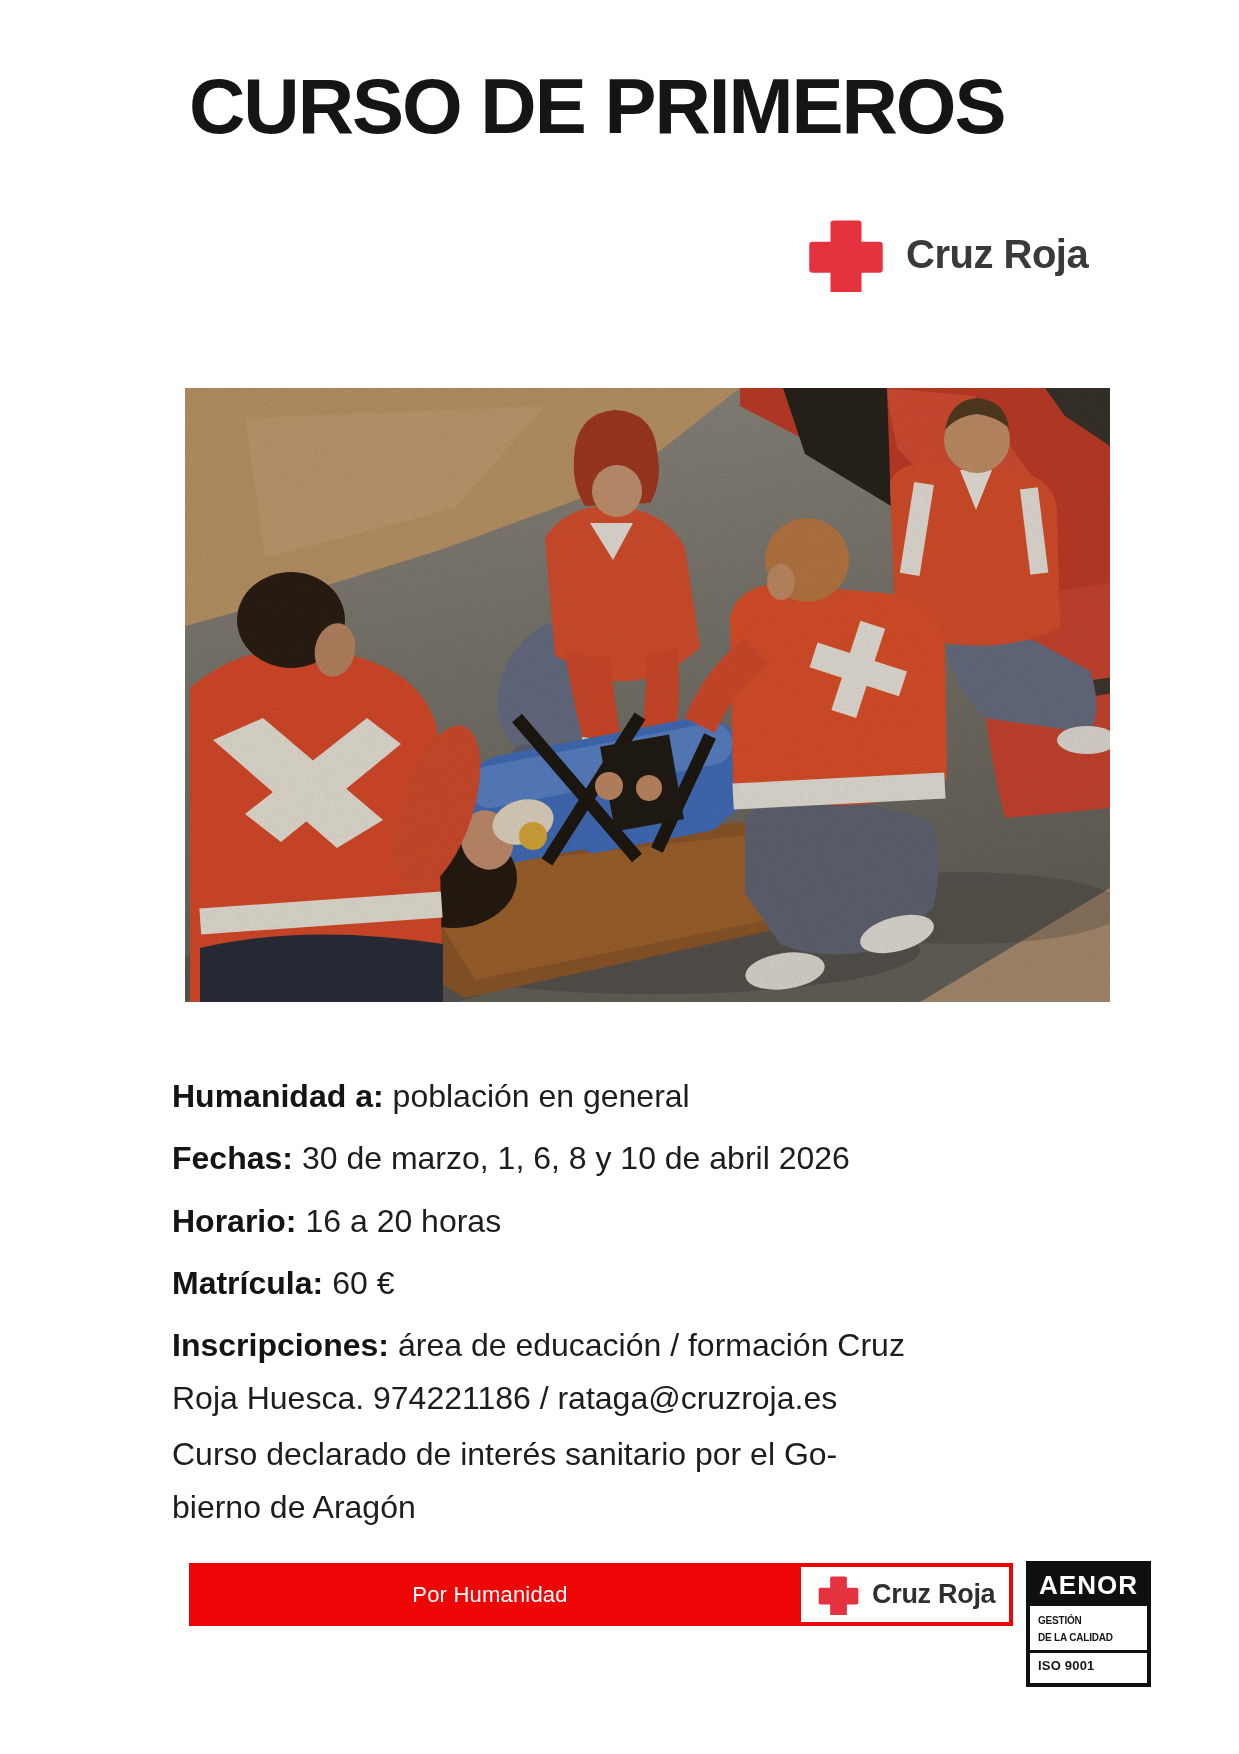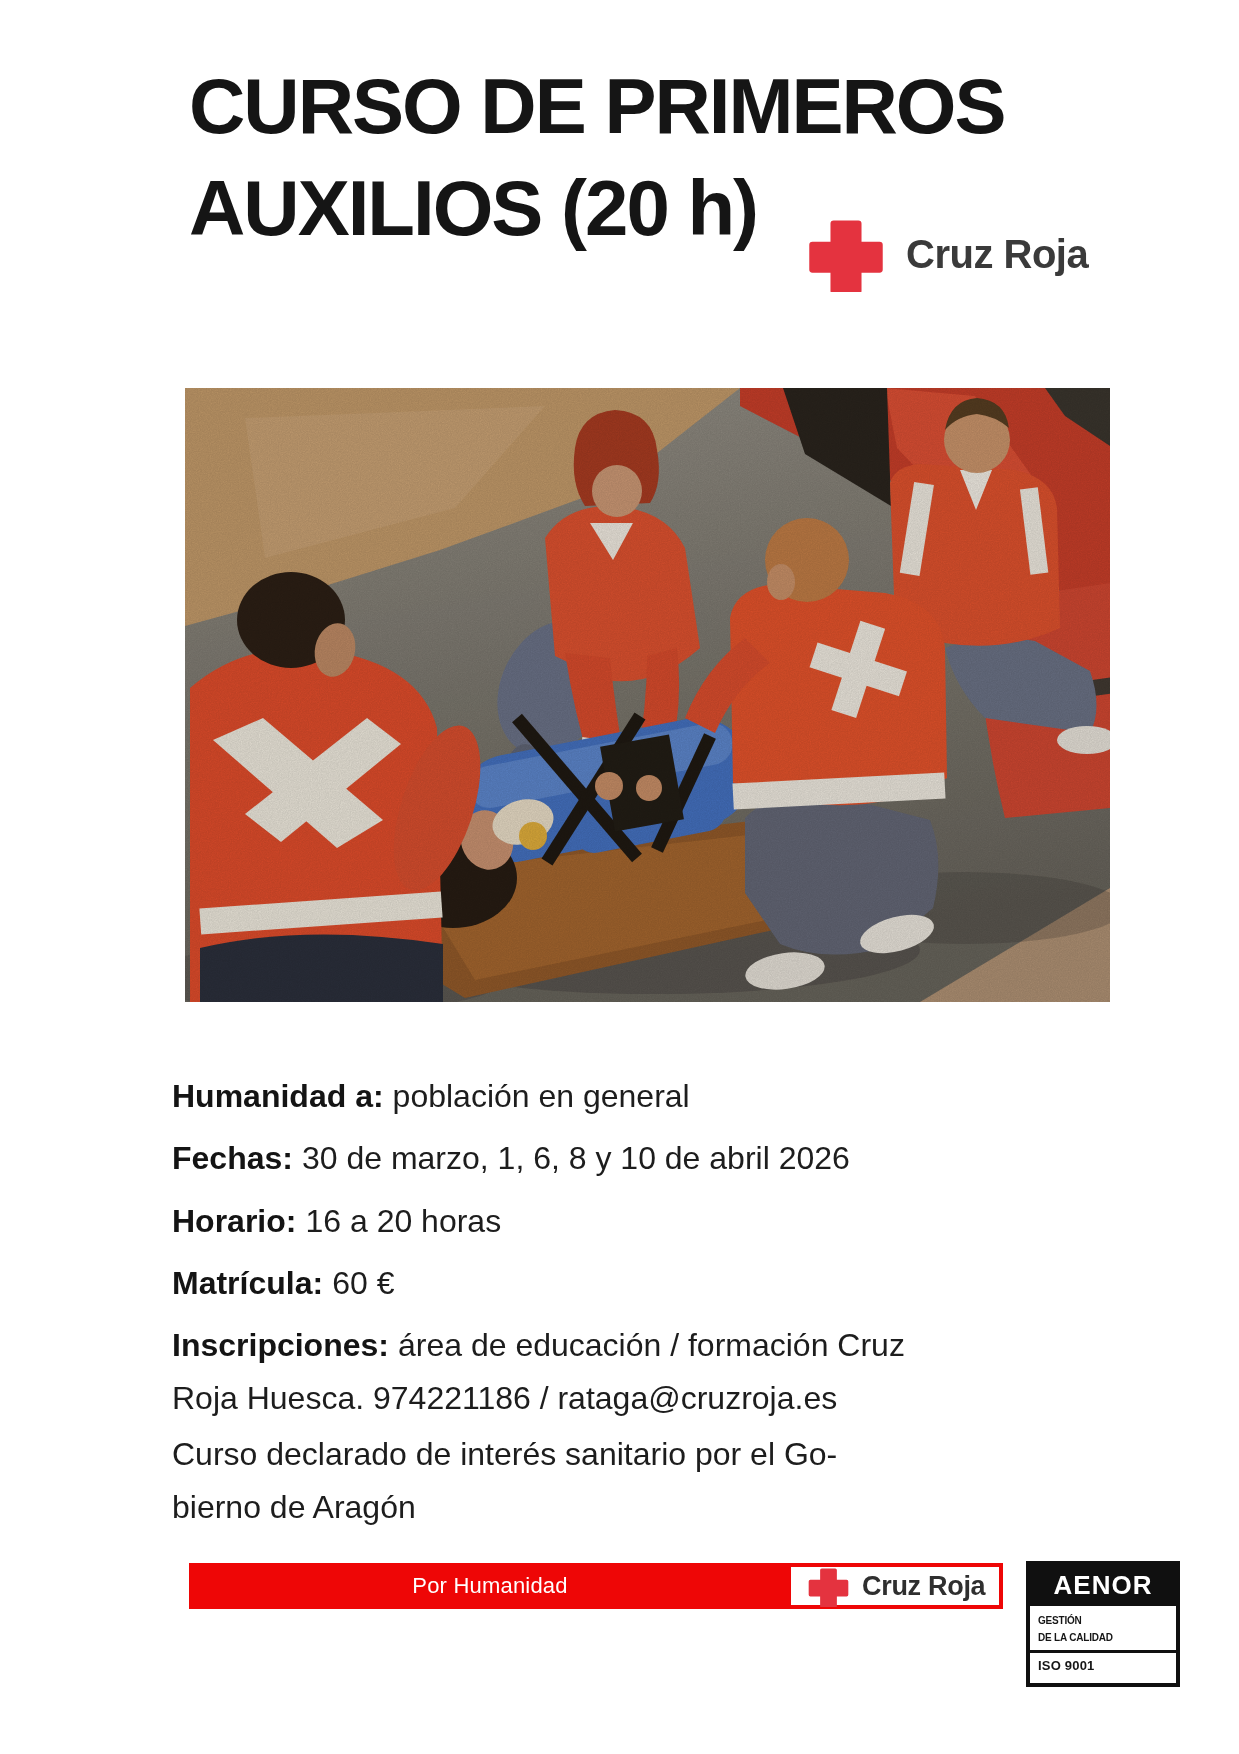--- a/index.html
+++ b/index.html
@@ -33,40 +33,41 @@
   .photo svg{display:block;width:925px;height:614px;}
   
   .detail{
     position:absolute;left:172px;margin:0;
     font-size:32px;color:#1d1d1d;line-height:53px;white-space:nowrap;
   }
   .detail .lbl{font-weight:700;color:#141414;margin-right:9px;}
   .detail .line{display:block;}
   
   .footer-bar{
-    position:absolute;left:189px;top:1563px;width:814px;height:46px;
+    position:absolute;left:189px;top:1563px;width:814px;height:63px;
     background:#EE0606;
+    padding-left:10px;
   }
   .footer-slogan{
     position:absolute;left:0;top:0;width:602px;height:100%;
     display:flex;align-items:center;justify-content:center;
     color:#ffffff;font-size:22px;letter-spacing:0.2px;
   }
   .footer-brandbox{
     position:absolute;top:4px;bottom:4px;right:4px;width:208px;
     background:#ffffff;display:flex;align-items:center;gap:13px;
     padding-left:17px;box-sizing:border-box;
   }
   .footer-brandbox .cross{width:41px;height:41px;flex:0 0 auto;}
   .footer-brandbox .brand-word{
     font-size:27px;font-weight:700;color:#2F2F2F;white-space:nowrap;letter-spacing:-0.3px;
   }
   
   .aenor{
-    position:absolute;left:1026px;top:1561px;width:154px;height:126px;
+    position:absolute;left:1026px;top:1561px;width:125px;height:126px;
     box-sizing:border-box;border:4px solid #101010;background:#ffffff;
     display:flex;flex-direction:column;
   }
   .aenor-top{
     background:#101010;color:#ffffff;height:41px;flex:0 0 auto;
     display:flex;align-items:center;justify-content:center;
     font-size:26px;font-weight:700;letter-spacing:1px;
   }
   .aenor-mid{
     flex:1 1 auto;padding:6px 8px 4px 8px;
@@ -78,21 +79,20 @@
     font-size:13px;font-weight:700;color:#161616;letter-spacing:0.2px;
   }
 </style>
 </head>
 <body>
 
 <div class="page">
 
   <div class="title">
     <div>CURSO DE PRIMEROS</div>
-    <div>AUXILIOS (20 h)</div>
   </div>
 
   <div class="brand-top">
     <svg class="cross" viewBox="0 0 24 24" aria-hidden="true">
       <path d="M8.1 1.4h7.8a1 1 0 0 1 1 1v5.7h5.7a1 1 0 0 1 1 1v7.8a1 1 0 0 1-1 1h-5.7v5.7a1 1 0 0 1-1 1H8.1a1 1 0 0 1-1-1v-5.7H1.4a1 1 0 0 1-1-1V9.1a1 1 0 0 1 1-1h5.7V2.4a1 1 0 0 1 1-1Z" fill="#E4333F"></path>
     </svg>
     <span class="brand-word">Cruz Roja</span>
   </div>
 
   <div class="photo">

